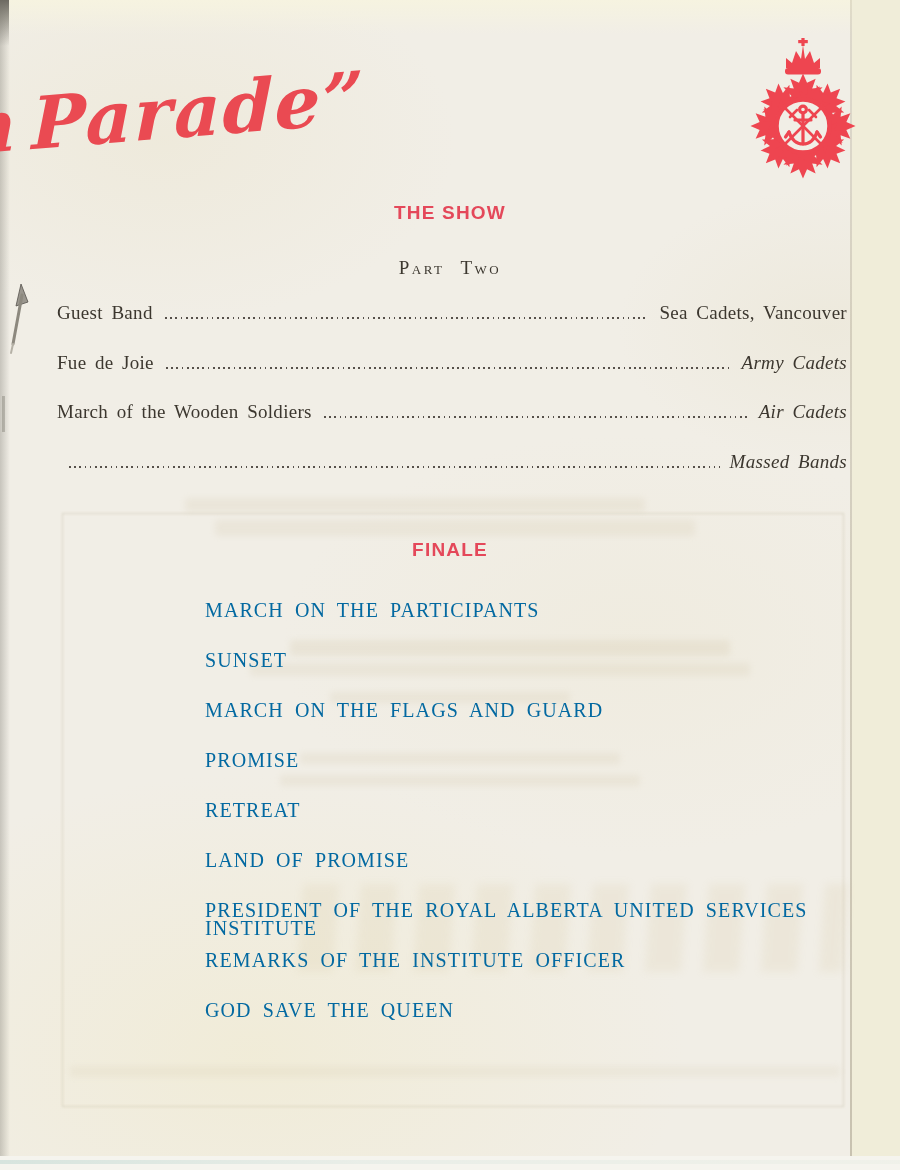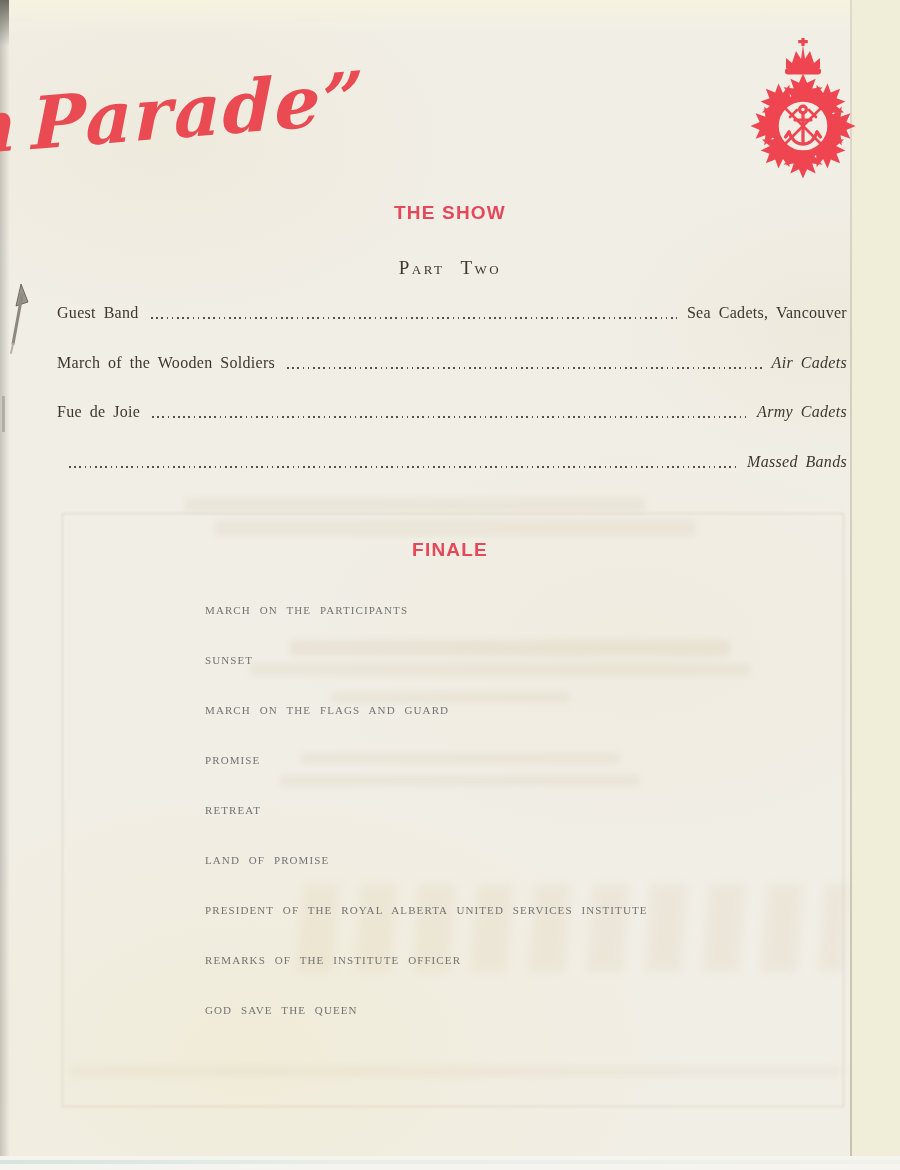--- a/index.html
+++ b/index.html
@@ -58,30 +58,30 @@
     font-family:"Liberation Sans",sans-serif;font-weight:bold;
     color:#e4485a;font-size:19px;letter-spacing:1.2px;}
   #show-heading{top:194px;margin-top:8px;}
   #finale-heading{top:539px;}
 
   .part-label{position:absolute;top:250px;left:0;width:100%;text-align:center;
     font-variant:small-caps;font-size:19px;letter-spacing:2.5px;word-spacing:9px;color:#3c372f;margin-top:7px;}
 
   
   .program{position:absolute;top:302px;left:57px;right:53px;}
-  .program-row{display:flex;align-items:flex-end;height:20px;margin-bottom:29.5px;
-    font-size:16px;letter-spacing:.3px;word-spacing:3.5px;color:#3c372f;}
+  .program-row{display:flex;height:20px;margin-bottom:29.5px;
+    font-size:19px;letter-spacing:.3px;word-spacing:3.5px;color:#3c372f;}
   .program-row .leader{flex:1;align-self:flex-end;margin:0 10px 3px 12px;height:2px;
     background-image:repeating-linear-gradient(to right,#56504a 0,#56504a 1.7px,transparent 1.7px,transparent 5.2px);}
   .program-row .performer{white-space:nowrap;}
   .program-row.ital .performer{font-style:italic;}
 
   
   .finale-list{position:absolute;top:601px;left:205px;
-    font-size:11px;letter-spacing:1.1px;word-spacing:5px;color:#737373;}
+    font-size:20px;letter-spacing:1.1px;word-spacing:5px;color:#0369a1;}
   .finale-item{height:50px;line-height:18px;}
 </style>
 </head>
 <body>
 
 <div class="page">
 
   <div class="mottle"></div>
   <div class="top-band"></div>
   <div class="right-strip"></div>
@@ -184,28 +184,28 @@
   <div class="red-heading" id="show-heading">THE SHOW</div>
   <div class="part-label">Part Two</div>
 
   <div class="program">
     <div class="program-row">
       <span class="title">Guest Band</span>
       <span class="leader"></span>
       <span class="performer">Sea Cadets, Vancouver</span>
     </div>
     <div class="program-row ital">
+      <span class="title">Fue de Joie</span>
+      <span class="leader"></span>
+      <span class="performer">Army Cadets</span>
+    </div>
+    <div class="program-row ital">
       <span class="title">March of the Wooden Soldiers</span>
       <span class="leader"></span>
       <span class="performer">Air Cadets</span>
-    </div>
-    <div class="program-row ital">
-      <span class="title">Fue de Joie</span>
-      <span class="leader"></span>
-      <span class="performer">Army Cadets</span>
     </div>
     <div class="program-row ital">
       <span class="leader"></span>
       <span class="performer">Massed Bands</span>
     </div>
   </div>
 
   <div class="red-heading" id="finale-heading">FINALE</div>
 
   <div class="finale-list">

